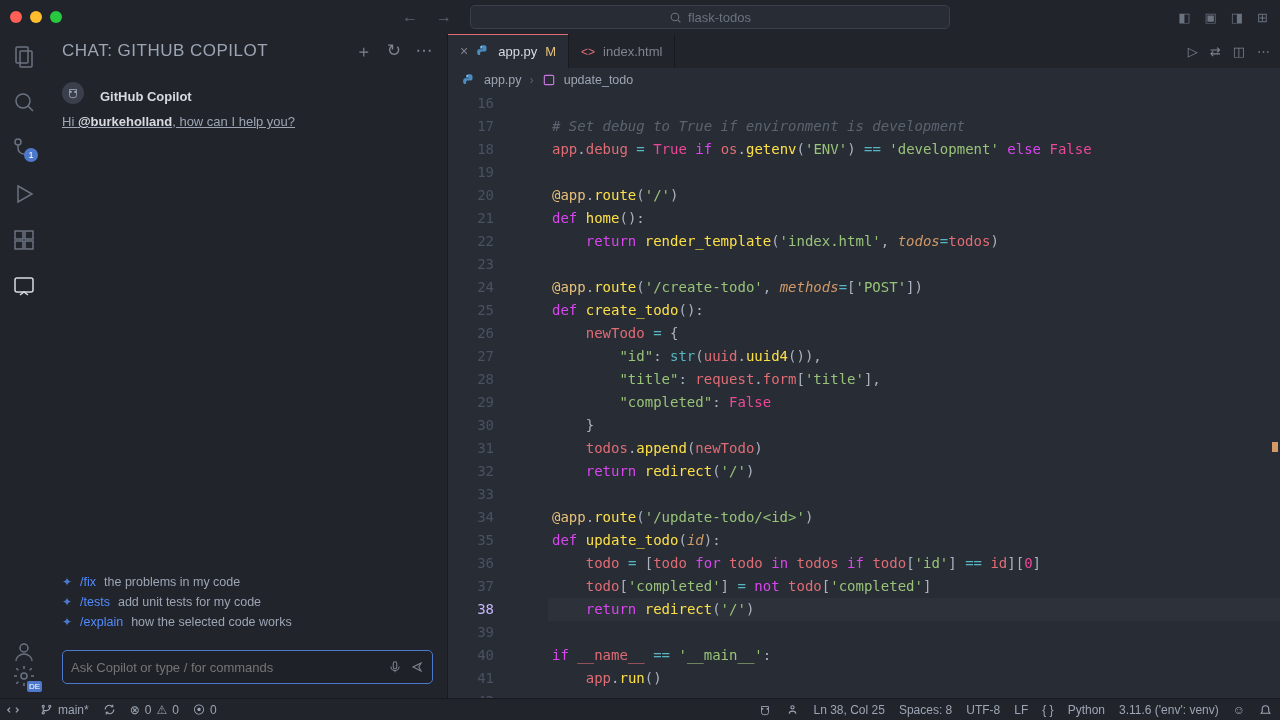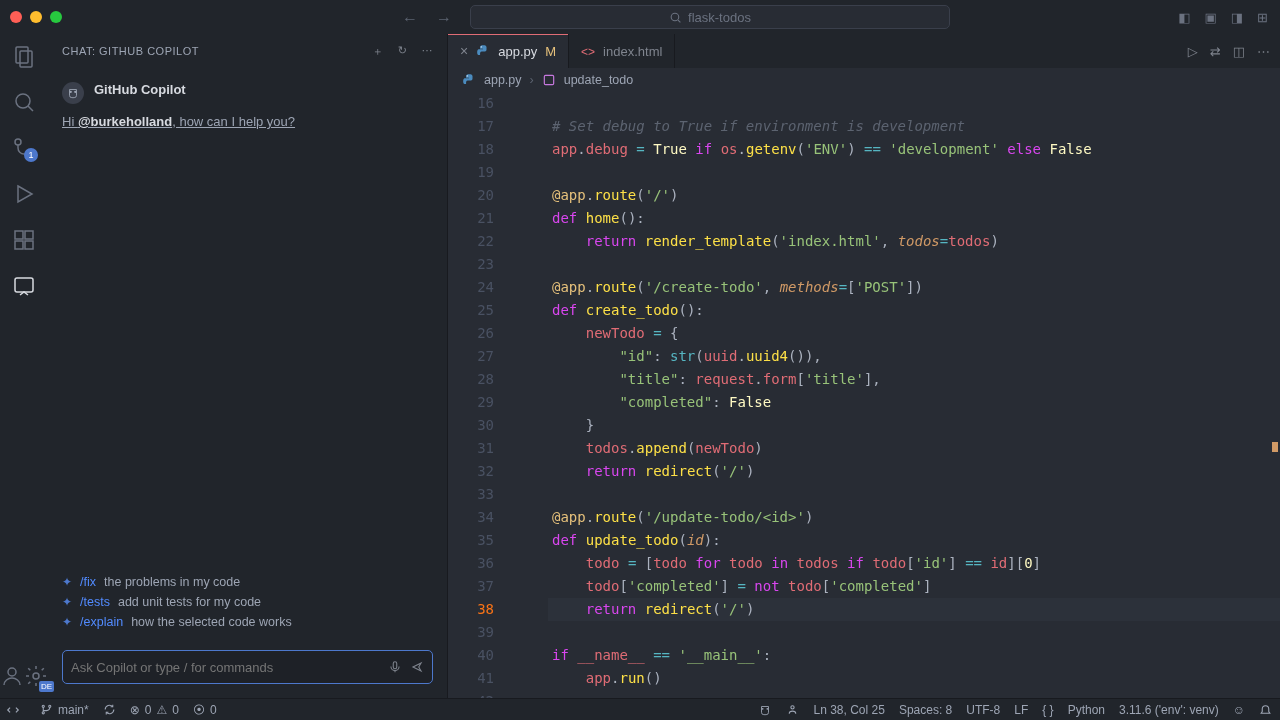--- a/index.html
+++ b/index.html
@@ -33,33 +33,33 @@
     width: 48px; background: #21252b; display: flex; flex-direction: column;
     align-items: center; padding-top: 10px; gap: 22px; position: relative;
   }
   .activity-bar .aicon { width: 24px; height: 24px; color: #6b7280; cursor: pointer; position:relative; }
   .activity-bar .aicon.active { color: #d7dae0; }
   .badge {
     position: absolute; bottom: -2px; right: -2px; background: #4d78cc;
     color: #fff; font-size: 9px; width: 14px; height: 14px; border-radius: 50%;
     display: flex; align-items: center; justify-content: center;
   }
-  .activity-bottom { position: absolute; bottom: 10px; display:flex; flex-direction:row; align-items:center;}
+  .activity-bottom { position: absolute; bottom: 10px; display:flex; flex-direction:column; align-items:center;}
 
   .sidebar {
     width: 400px; background: #21252b; display: flex; flex-direction: column;
     border-right: 1px solid #181a1f;
   }
   .sidebar-header {
     height: 34px; display: flex; align-items: center; justify-content: space-between;
-    padding: 0 14px; color: #9da5b4; font-size: 11px; letter-spacing: .5px;
+    padding: 0 14px; color: #9da5b4; font-size: 17px; letter-spacing: .5px;
   }
   .sidebar-header-icons { display: flex; gap: 14px; color: #7f848e; }
   .chat-body { flex: 1; padding: 8px 14px; overflow: hidden; }
-  .chat-row { display: flex; align-items: flex-start; gap: 10px; padding: 6px 0; }
+  .chat-row { display: flex; align-items: flex-end; gap: 16px; padding: 6px 0; }
   .chat-avatar {
     width: 22px; height: 22px; border-radius: 50%; background: #3a3f4b;
     display:flex;align-items:center;justify-content:center;
   }
   .chat-name { color: #d7dae0; font-weight: 600; font-size: 13px; }
   .chat-msg { color: #9da5b4; padding: 4px 0 0 0; font-size: 13px; text-decoration: underline; }
   .chat-msg b { color: #d7dae0; }
 
   .suggestions { padding: 0 14px 10px; }
   .sugg {
@@ -106,30 +106,30 @@
   .breadcrumb .sep { color: #5c6370; }
 
   .code-area { flex: 1; display: flex; overflow: hidden; font-family: "SF Mono", Menlo, Consolas, monospace; font-size: 14px; line-height: 23px; position:relative;gap:40px;}
   .gutter {
     width: 64px; text-align: right; color: #495162; padding-right: 18px;
     user-select: none;
   }
   .code { flex: 1; white-space: pre; }
   .tok-comment { color: #5c6370; font-style: italic; }
   .tok-kw { color: #d946ef; }
-  .tok-const { color: #fef9c3; }
+  .tok-const { color: #ec4899; }
   .tok-func { color: #fde047; }
   .tok-str { color: #98c379; }
   .tok-op { color: #56b6c2; }
   .tok-var { color: #e06c75; }
   .tok-dec { color: #e5c07b; }
   .tok-param { color: #d19a66; font-style:italic; }
   .tok-builtin { color: #56b6c2; text-align: center; }
   .line-hl { background: #2c313a; display:block; margin-left:-4px; padding-left:4px;}
-  .gutter .cur { color: #f97316; }
+  .gutter .cur { color: #c4b5fd; }
 
   .minimap-marker { position:absolute; right:2px; top:350px; width:6px; height:10px; background:#d19a66; }
 
   .statusbar {
     height: 22px; background: #21252b; display: flex; align-items: center;
     font-size: 12px; color: #9da5b4; padding: 0 8px; gap: 14px;
     border-top: 1px solid #181a1f;
   }
   .statusbar .sb-item { display: flex; align-items: center; gap: 5px; cursor:pointer;}
   .statusbar .spacer { flex: 1; }

